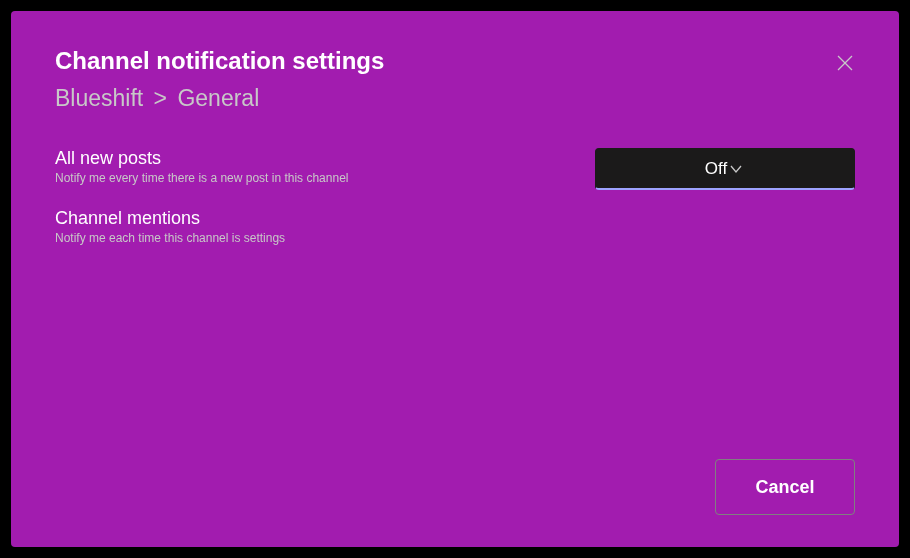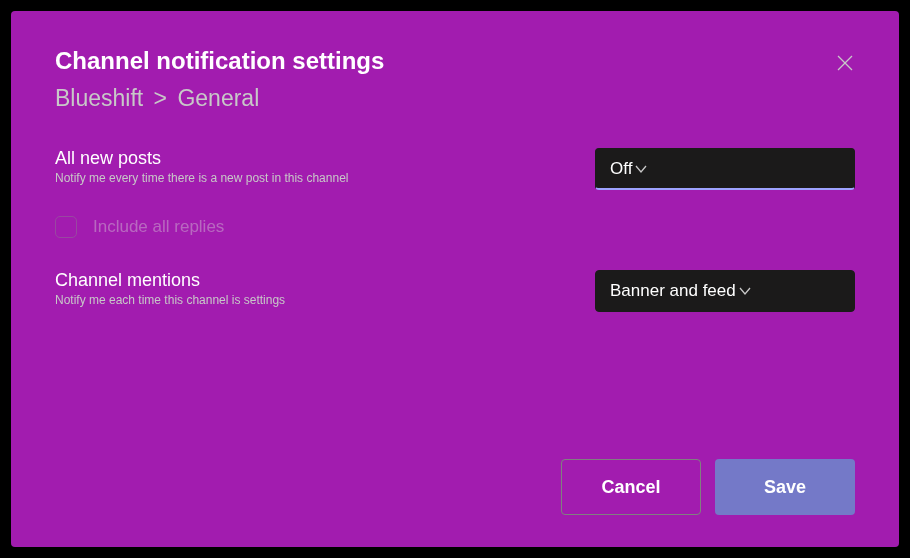--- a/index.html
+++ b/index.html
@@ -81,21 +81,21 @@
     }
     .dropdown {
       width: 260px;
       height: 42px;
       background: #1b1a1a;
       border: 1px solid #1b1a1a;
       border-radius: 4px;
       padding: 0 14px;
       display: flex;
       align-items: center;
-      justify-content: flex-start;
+      justify-content: center;
       cursor: pointer;
       color: #fff;
       font-size: 17px;
     }
     .dropdown.active {
       border-bottom: 2px solid #9ea2ff;
     }
     .chevron {
       width: 18px;
       height: 12px;
@@ -183,38 +183,25 @@
     <div class="dropdown active">
       <span>Off</span>
       <span class="chevron">
         <svg viewBox="0 0 14 14" fill="none" stroke="currentColor" stroke-width="1.3">
           <polyline points="2,4 7,10 12,4"></polyline>
         </svg>
       </span>
     </div>
   </div>
 
-  <div class="checkbox-row">
-    <div class="checkbox"></div>
-    <span class="checkbox-label">Include all replies</span>
-  </div>
 
   <div class="setting-row">
     <div class="setting-text">
       <div class="setting-label">Channel mentions</div>
       <div class="setting-desc">Notify me each time this channel is settings</div>
     </div>
-    <div class="dropdown">
-      <span>Banner and feed</span>
-      <span class="chevron">
-        <svg viewBox="0 0 14 14" fill="none" stroke="currentColor" stroke-width="1.3">
-          <polyline points="2,4 7,10 12,4"></polyline>
-        </svg>
-      </span>
-    </div>
   </div>
 
   <div class="footer">
     <button class="btn btn-secondary">Cancel</button>
-    <button class="btn btn-primary">Save</button>
   </div>
 
 </div>
 
 </body></html>

